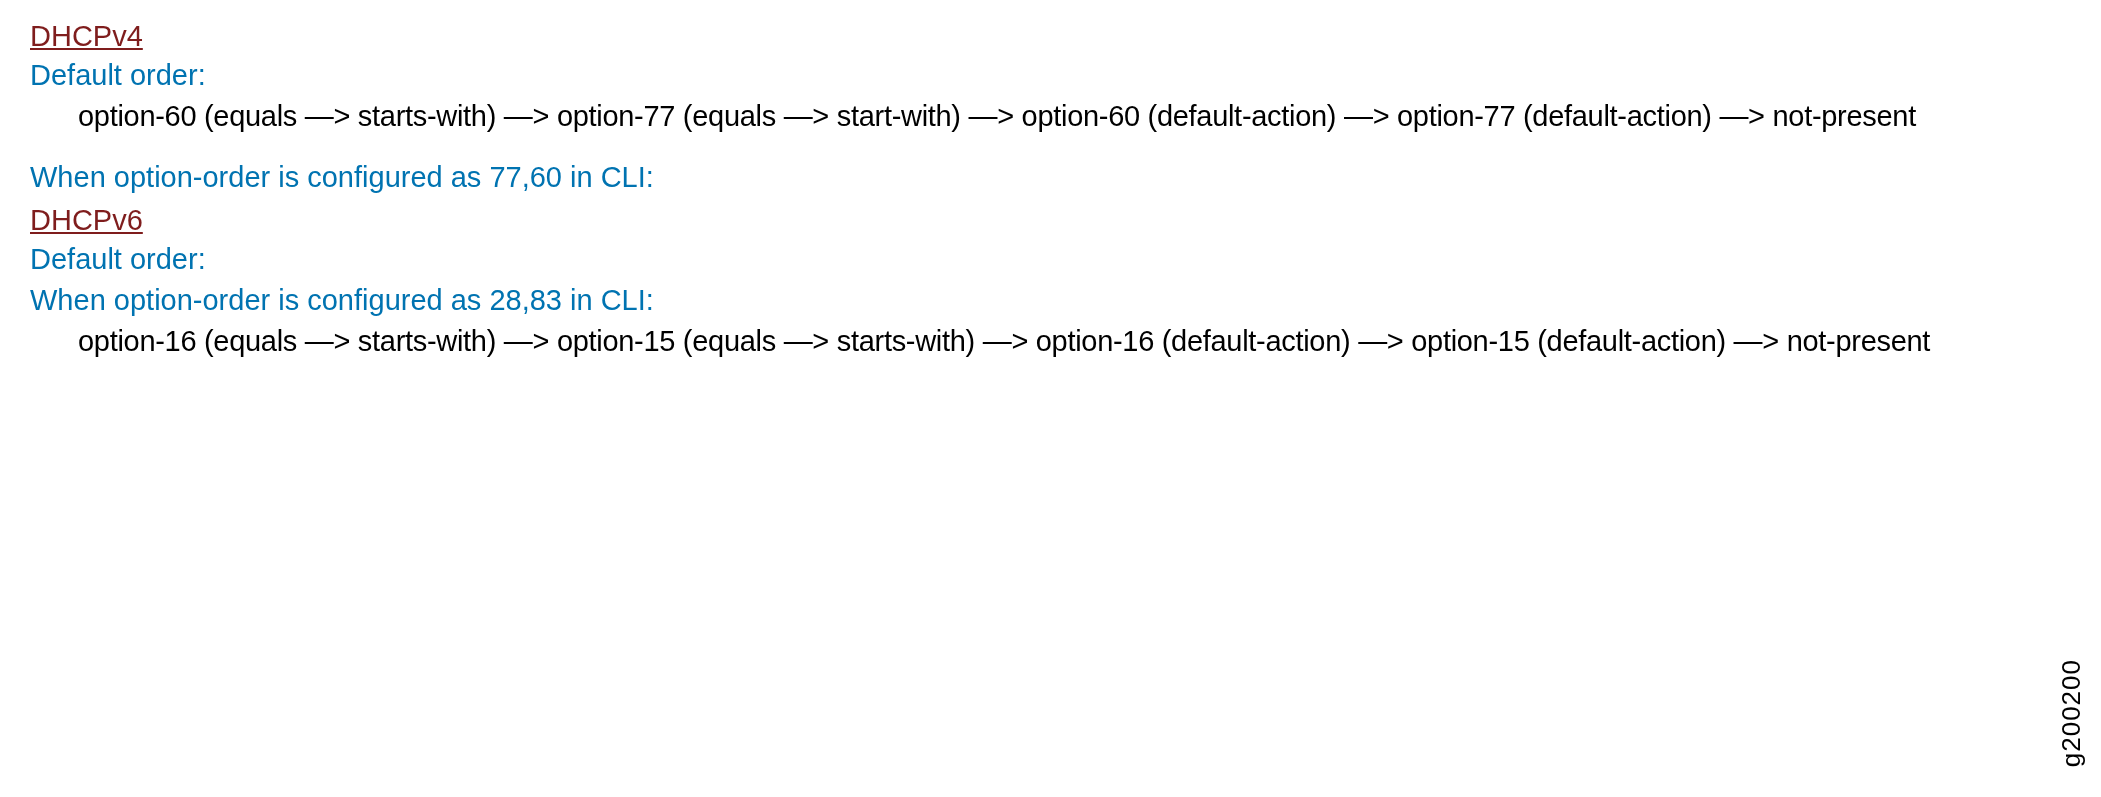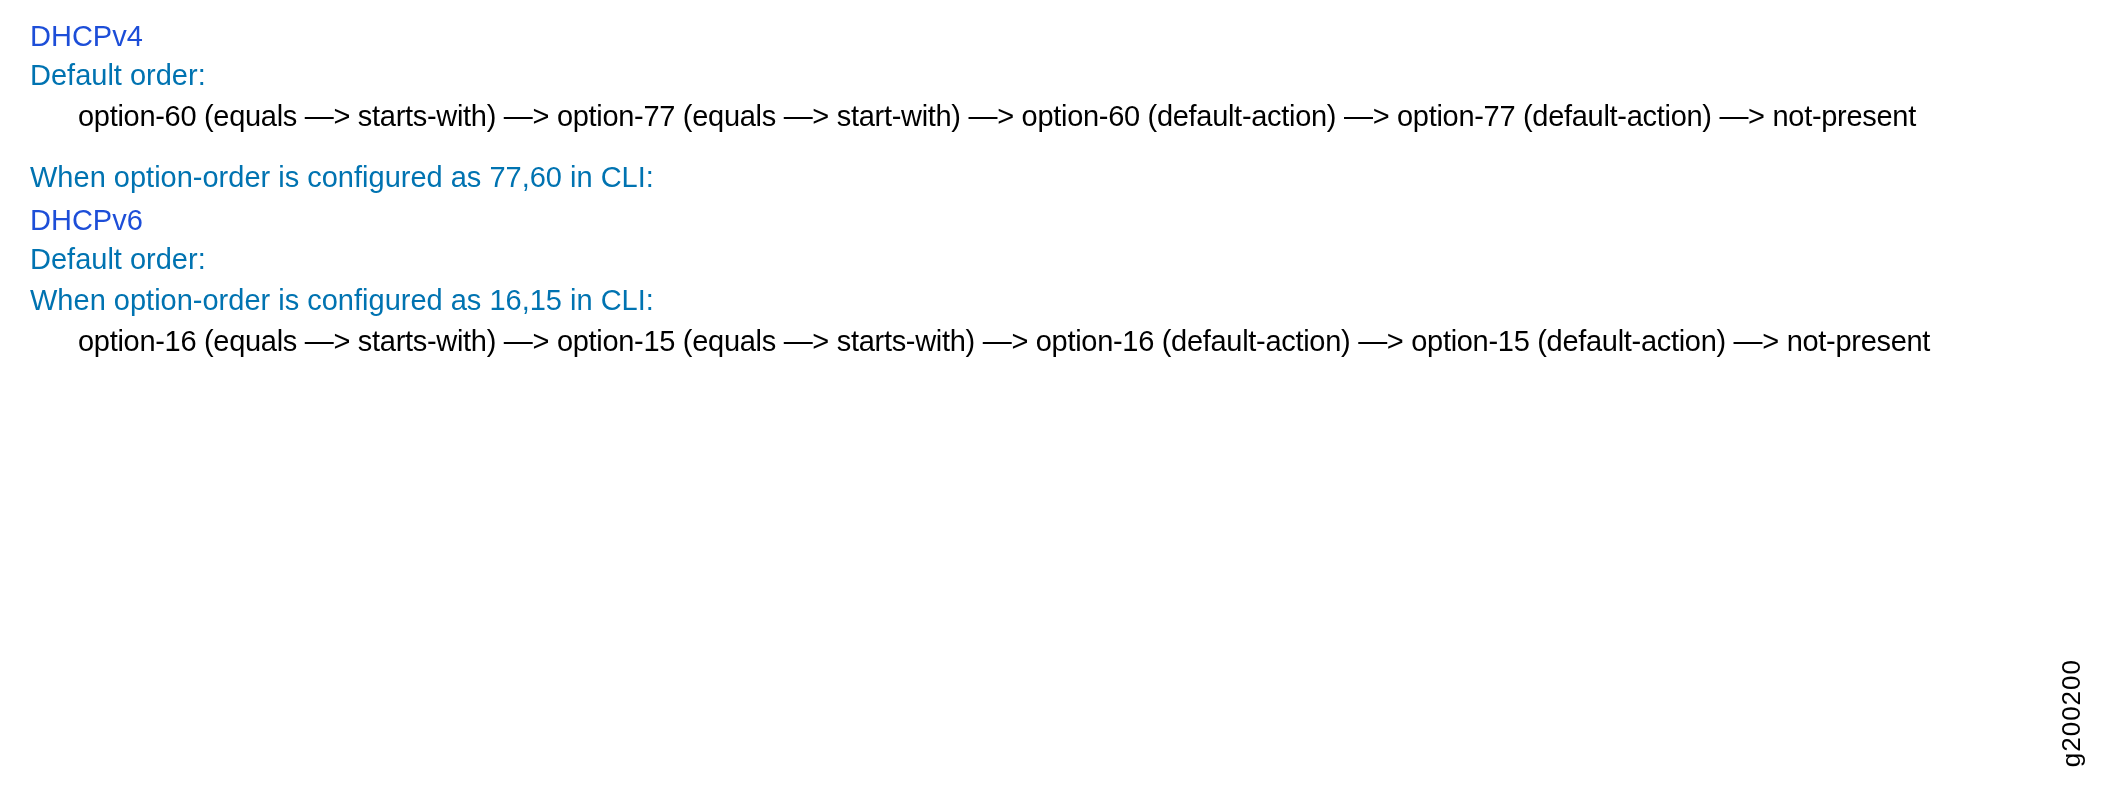--- a/index.html
+++ b/index.html
@@ -9,22 +9,23 @@
     }
     body {
       font-family: Arial, Helvetica, sans-serif;
       background: #ffffff;
       padding: 20px 30px;
       width: 2101px;
       height: 797px;
       position: relative;
     }
     .section-header {
-      color: #1d4ed8;
+      color: #7f1d1d;
       font-size: 29px;
+      text-decoration: underline;
       margin-bottom: 6px;
     }
     .subheader {
       color: #0073b1;
       font-size: 29px;
       margin-bottom: 8px;
     }
     .content-line {
       color: #000000;
       font-size: 29px;
@@ -52,17 +53,17 @@
 <div class="block">
   <div class="section-header">DHCPv4</div>
   <div class="subheader">Default  order:</div>
   <div class="content-line">option-60 (equals —&gt; starts-with) —&gt; option-77 (equals —&gt; start-with) —&gt; option-60 (default-action) —&gt; option-77 (default-action) —&gt; not-present</div>
   <div class="subheader">When option-order is configured as 77,60 in CLI:</div>
 </div>
 
 <div class="block">
   <div class="section-header">DHCPv6</div>
   <div class="subheader">Default  order:</div>
-  <div class="subheader">When option-order is configured as 16,15 in CLI:</div>
+  <div class="subheader">When option-order is configured as 28,83 in CLI:</div>
   <div class="content-line">option-16 (equals —&gt; starts-with) —&gt; option-15 (equals —&gt; starts-with) —&gt; option-16 (default-action) —&gt; option-15 (default-action) —&gt; not-present</div>
 </div>
 
 <div class="vertical-label">g200200</div>
 
 </body></html>

